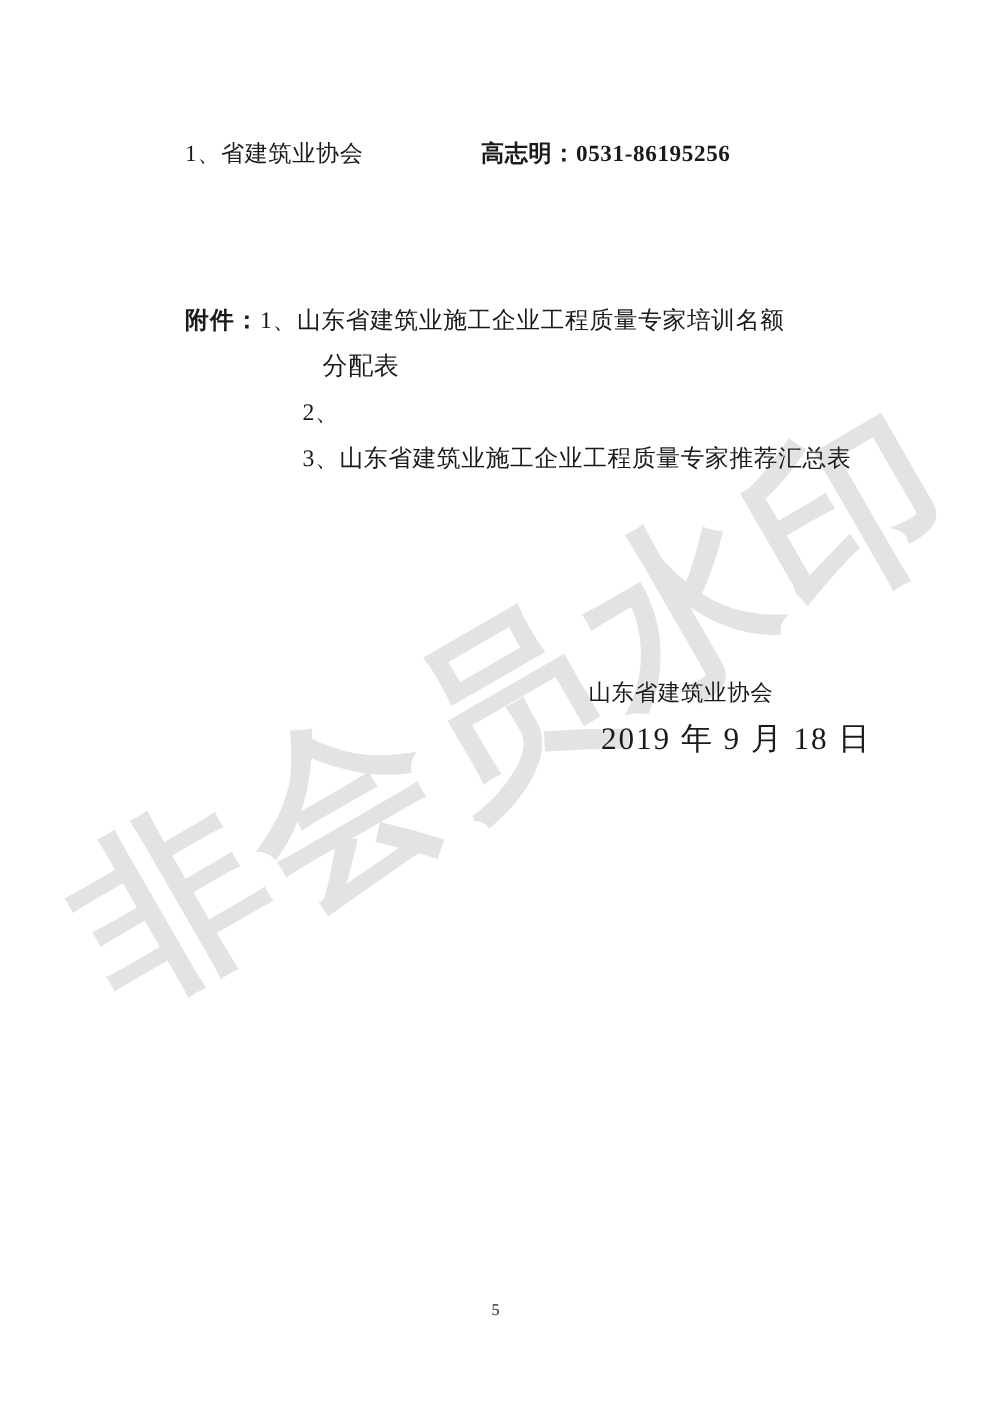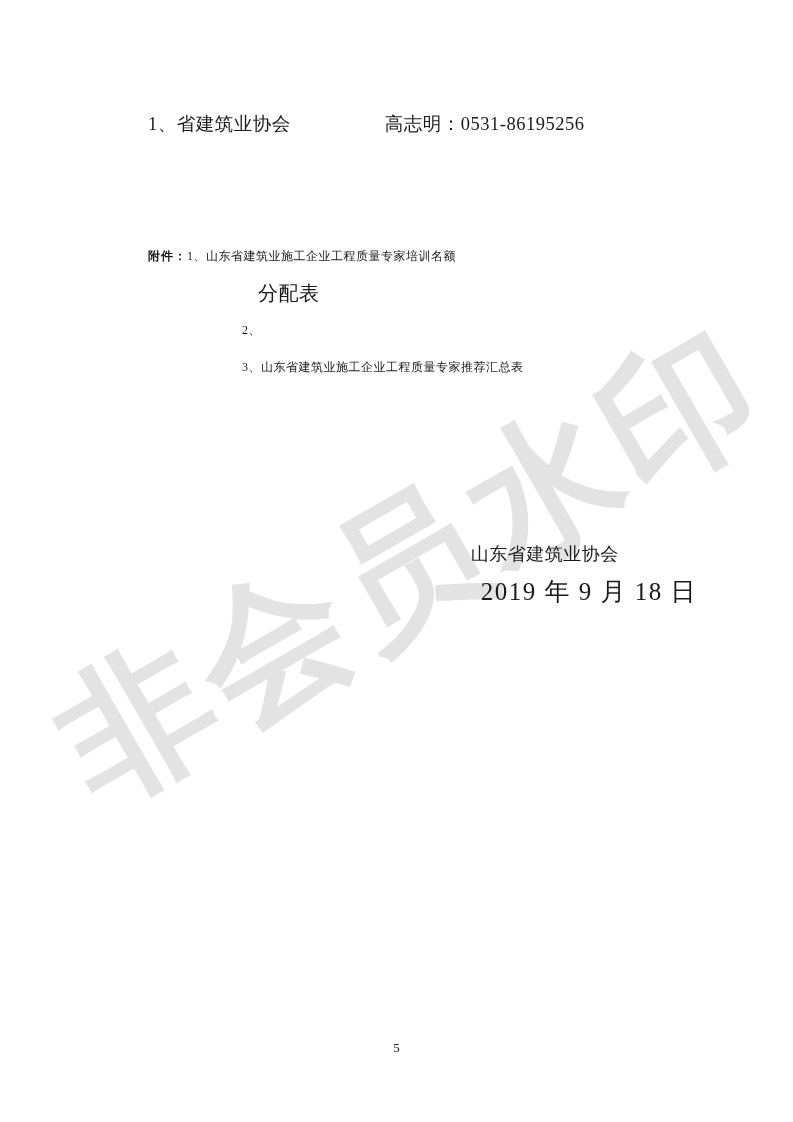--- a/index.html
+++ b/index.html
@@ -41,30 +41,31 @@
   }
   .contact-line .idx {
     display: inline-block;
   }
   .contact-line .name {
     display: inline-block;
     width: 208px;
   }
   .contact-line .person {
     display: inline-block;
+    font-weight: bold;
   }
 
   .attach-block {
     position: absolute;
     left: 148px;
     top: 238px;
     width: 600px;
   }
   .attach-row {
-    font-size: 12px;
+    font-size: 19px;
     line-height: 37px;
     letter-spacing: 0.5px;
     white-space: nowrap;
     display: flex;
     align-items: flex-end;
   }
   .attach-label {
     font-weight: bold;
     letter-spacing: 1px;
     flex: 0 0 auto;

